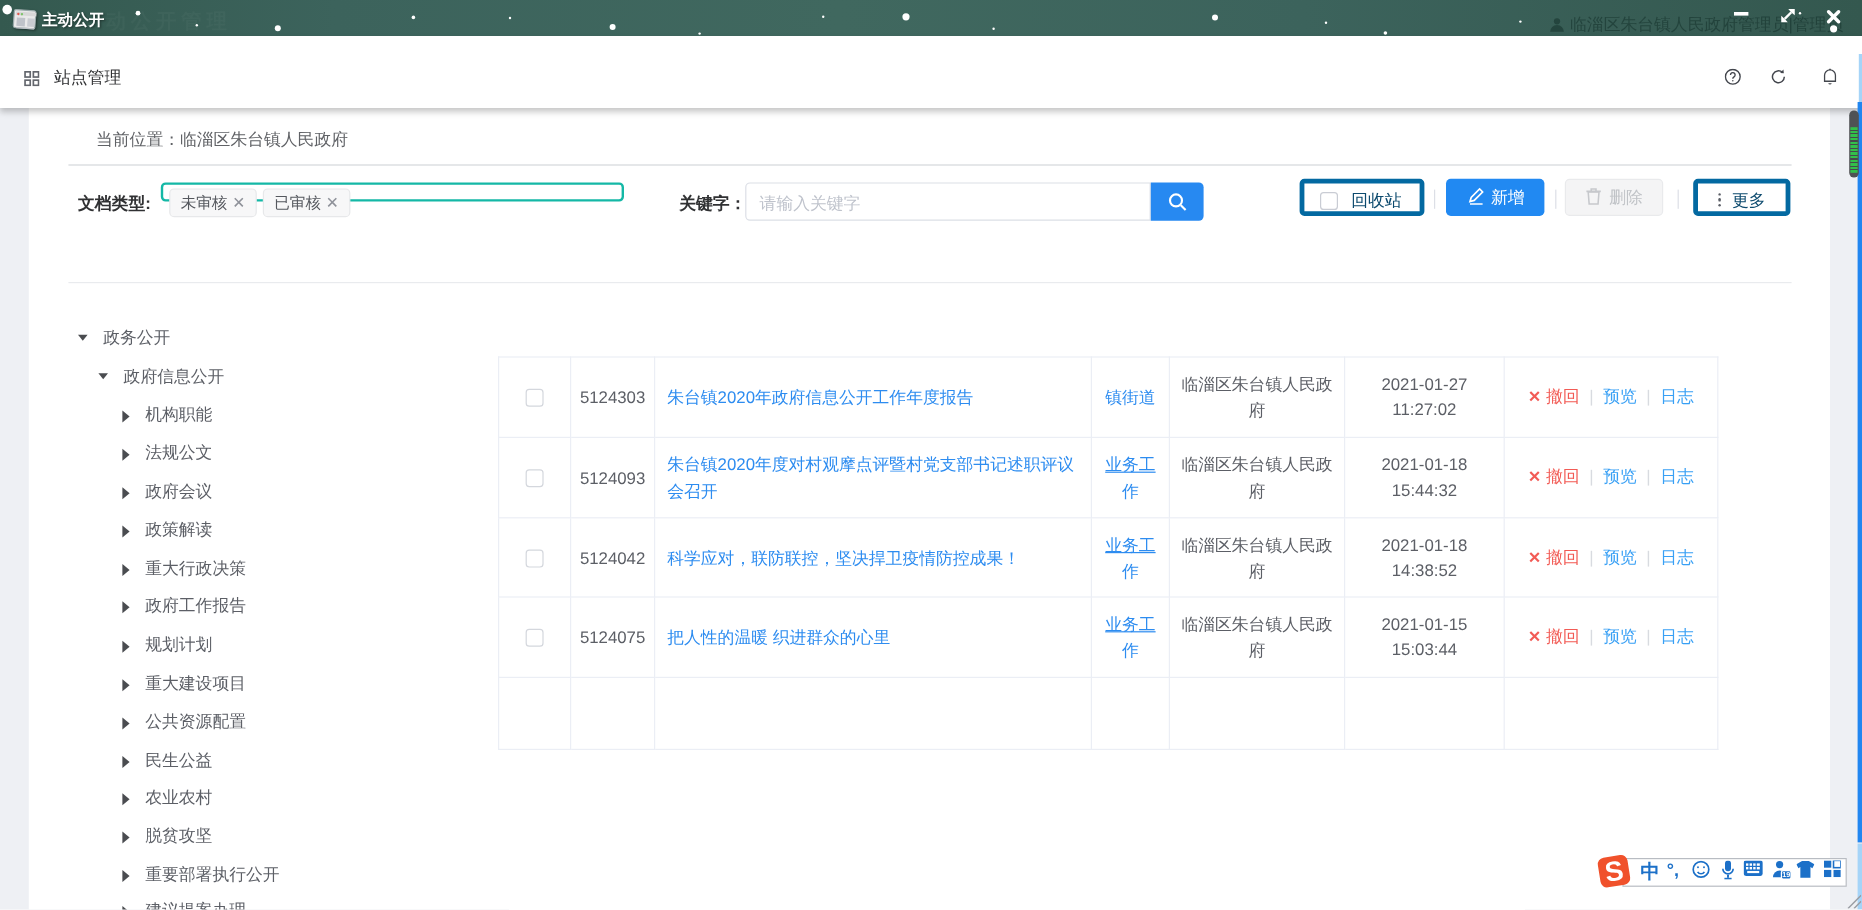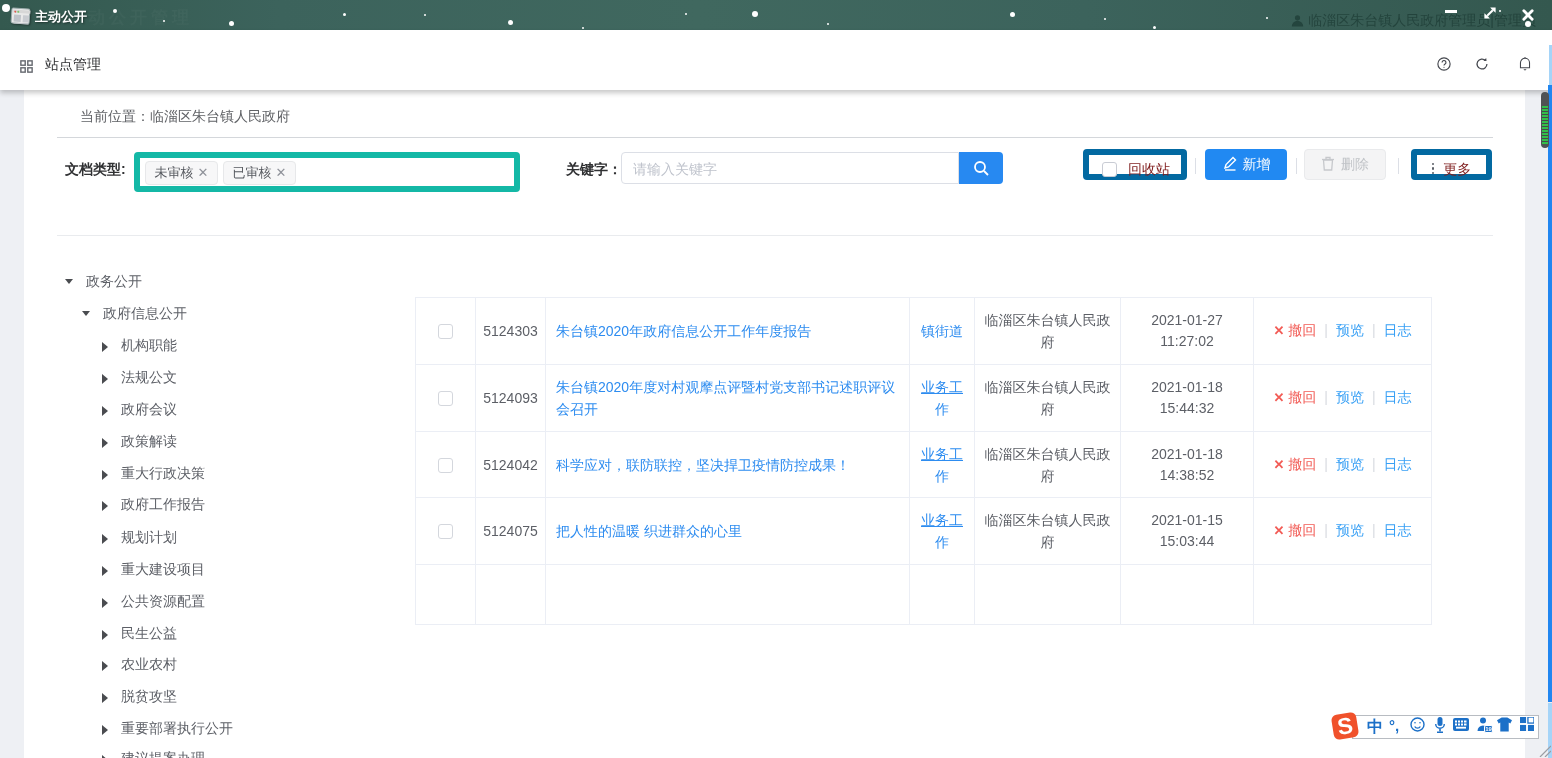--- a/index.html
+++ b/index.html
@@ -32,30 +32,30 @@
 .hd-ic { position:absolute; top:26px; }
 
 
 #panel { position:absolute; left:24px; top:90px; width:1501px; height:668px; background:#fff; z-index:1; }
 
 #breadcrumb { position:absolute; left:80px; top:108px; font-size:14px; color:#606266; z-index:2; }
 .hdiv { position:absolute; height:1px; background:#dcdfe3; z-index:2; }
 
 
 #lbl-doctype { position:absolute; left:65px; top:161px; font-size:14px; font-weight:bold; color:#303133; z-index:2; }
-#tagbox { position:absolute; left:134px; top:152px; width:386px; height:40px; border:6px solid #14b8a6; border-radius:4px; background:#fff; z-index:2; }
+#tagbox { position:absolute; left:134px; top:152px; width:386px; height:16px; border:2px solid #14b8a6; border-radius:4px; background:#fff; z-index:2; }
 .tag { position:absolute; top:3px; width:73px; height:24px; line-height:22px; background:#f7f7f8; border:1px solid #e7e8ea; border-radius:4px; color:#55585e; font-size:13px; text-align:center; z-index:2; }
 .tag .x { color:#8f929a; margin-left:4px; font-size:13px; }
 #lbl-kw { position:absolute; left:566px; top:161px; font-size:14px; font-weight:bold; color:#303133; z-index:2; }
 #kwbox { position:absolute; left:621px; top:152px; width:338px; height:32px; border:1px solid #dcdfe6; border-radius:4px 0 0 4px; background:#fff; z-index:2; }
 #kwbox span { position:absolute; left:11px; top:8px; color:#bfc3cc; font-size:14px; }
 #searchbtn { position:absolute; left:959px; top:152px; width:44px; height:32px; background:#2789f1; border-radius:0 4px 4px 0; z-index:2; }
 #searchbtn svg { position:absolute; left:14px; top:8px; }
 
-.btn { position:absolute; top:149px; height:31px; border-radius:4px; font-size:14px; color:#7f1d1d; background:#fff; border:6px solid #0369a1; text-align:center; line-height:29px; z-index:2; }
+.btn { position:absolute; top:149px; height:31px; border-radius:4px; font-size:14px; color:#0c4a6e; background:#fff; border:4px solid #0369a1; text-align:center; line-height:29px; z-index:2; }
 .vsep { position:absolute; top:158px; width:1px; height:16px; background:#dcdfe6; z-index:2; }
 
 #btn-recycle { left:1083px; width:104px; text-align:left; }
 #btn-recycle .cb { position:absolute; left:13px; top:7px; width:15px; height:15px; border:1px solid #c9ccd4; border-radius:3px; background:#fff; }
 #btn-recycle .rl { position:absolute; left:39px; top:0; line-height:29px; }
 #btn-add { left:1205px; width:82px; background:#2189f2; border:none; color:#fff; line-height:31px; }
 #btn-del { left:1304px; width:82px; background:#f4f4f5; border:1px solid #e9eaec; color:#c0c3c7; }
 #btn-more { left:1411px; width:81px; }
 
 

